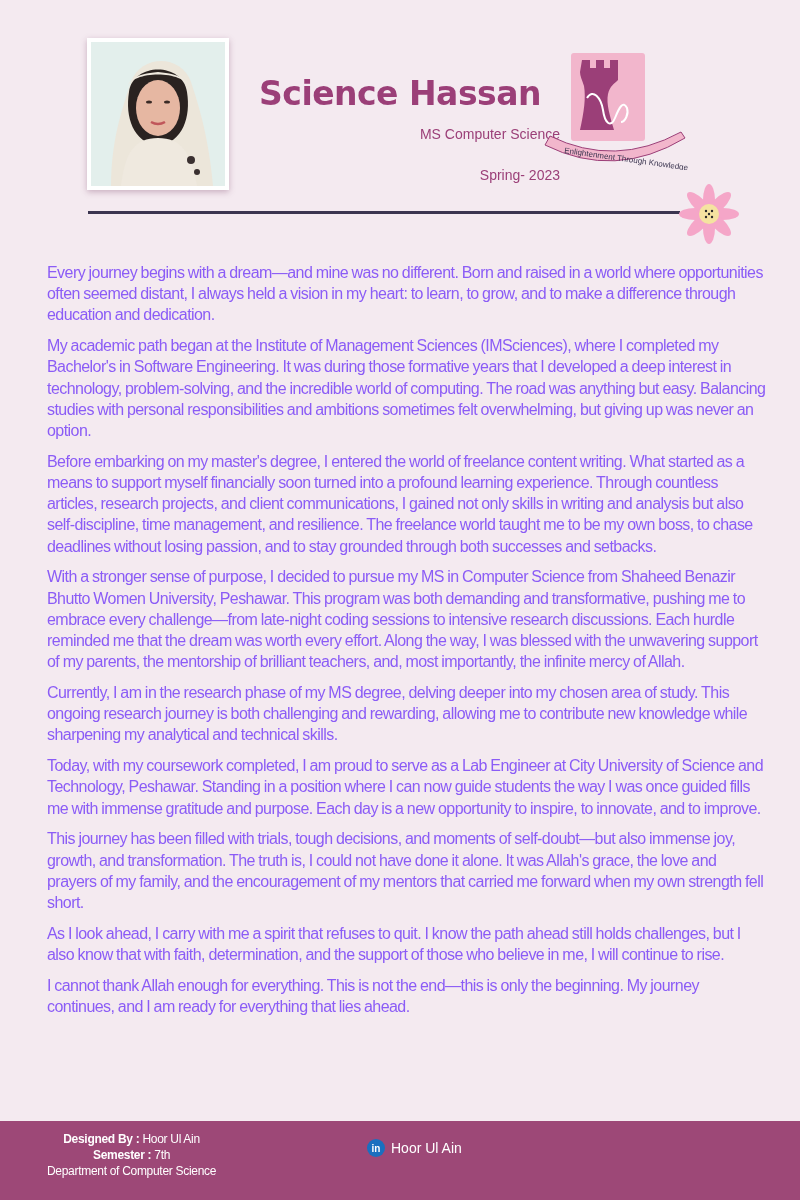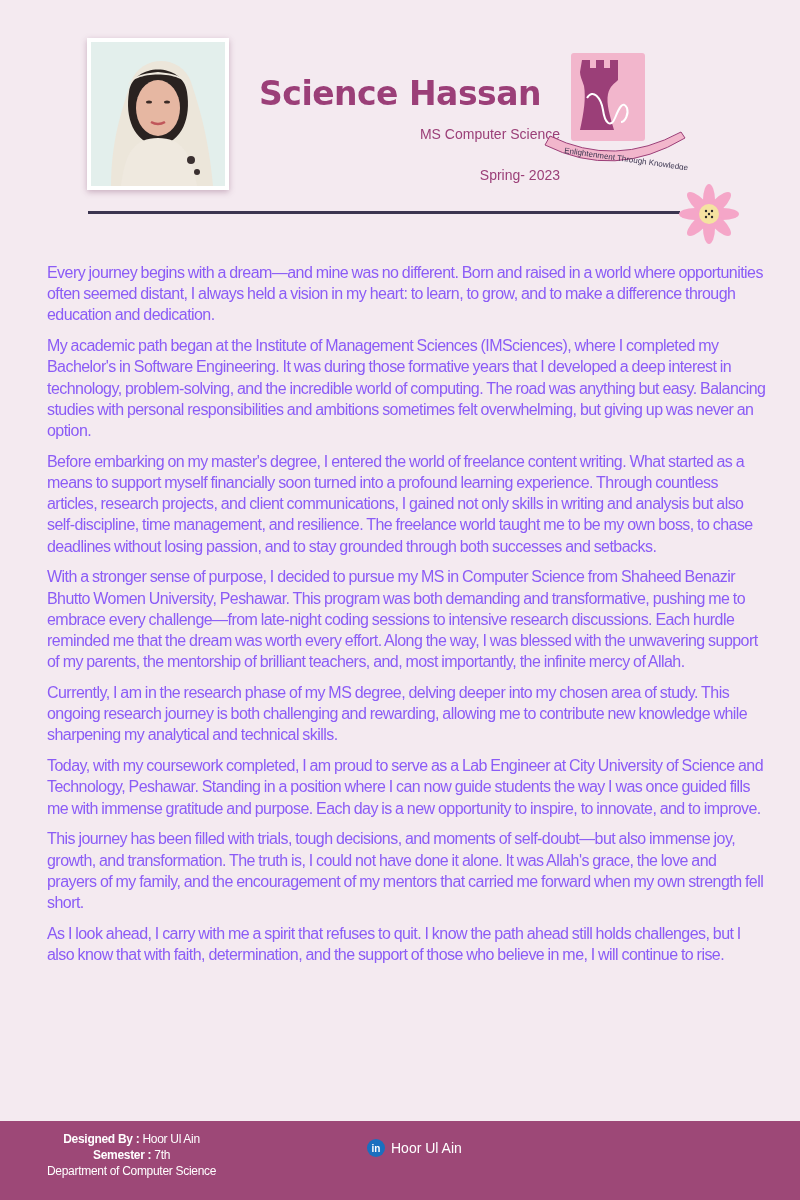--- a/index.html
+++ b/index.html
@@ -79,20 +79,21 @@
 
 <div class="body-text">
   <p>Every journey begins with a dream—and mine was no different. Born and raised in a world where opportunities often seemed distant, I always held a vision in my heart: to learn, to grow, and to make a difference through education and dedication.</p>
   <p>My academic path began at the Institute of Management Sciences (IMSciences), where I completed my Bachelor's in Software Engineering. It was during those formative years that I developed a deep interest in technology, problem-solving, and the incredible world of computing. The road was anything but easy. Balancing studies with personal responsibilities and ambitions sometimes felt overwhelming, but giving up was never an option.</p>
   <p>Before embarking on my master's degree, I entered the world of freelance content writing. What started as a means to support myself financially soon turned into a profound learning experience. Through countless articles, research projects, and client communications, I gained not only skills in writing and analysis but also self-discipline, time management, and resilience. The freelance world taught me to be my own boss, to chase deadlines without losing passion, and to stay grounded through both successes and setbacks.</p>
   <p>With a stronger sense of purpose, I decided to pursue my MS in Computer Science from Shaheed Benazir Bhutto Women University, Peshawar. This program was both demanding and transformative, pushing me to embrace every challenge—from late-night coding sessions to intensive research discussions. Each hurdle reminded me that the dream was worth every effort. Along the way, I was blessed with the unwavering support of my parents, the mentorship of brilliant teachers, and, most importantly, the infinite mercy of Allah.</p>
   <p>Currently, I am in the research phase of my MS degree, delving deeper into my chosen area of study. This ongoing research journey is both challenging and rewarding, allowing me to contribute new knowledge while sharpening my analytical and technical skills.</p>
   <p>Today, with my coursework completed, I am proud to serve as a Lab Engineer at City University of Science and Technology, Peshawar. Standing in a position where I can now guide students the way I was once guided fills me with immense gratitude and purpose. Each day is a new opportunity to inspire, to innovate, and to improve.</p>
   <p>This journey has been filled with trials, tough decisions, and moments of self-doubt—but also immense joy, growth, and transformation. The truth is, I could not have done it alone. It was Allah's grace, the love and prayers of my family, and the encouragement of my mentors that carried me forward when my own strength fell short.</p>
   <p>As I look ahead, I carry with me a spirit that refuses to quit. I know the path ahead still holds challenges, but I also know that with faith, determination, and the support of those who believe in me, I will continue to rise.</p>
+  <p>I cannot thank Allah enough for everything. This is not the end—this is only the beginning. My journey continues, and I am ready for everything that lies ahead.</p>
 </div>
 
 <div class="footer">
   <div class="f-left">
     <div><b>Designed By :</b> <span>Hoor Ul Ain</span></div>
     <div><b>Semester :</b> <span>7th</span></div>
     <div>Department of Computer Science</div>
   </div>
   <div class="f-mid">
     <span class="li">in</span>

